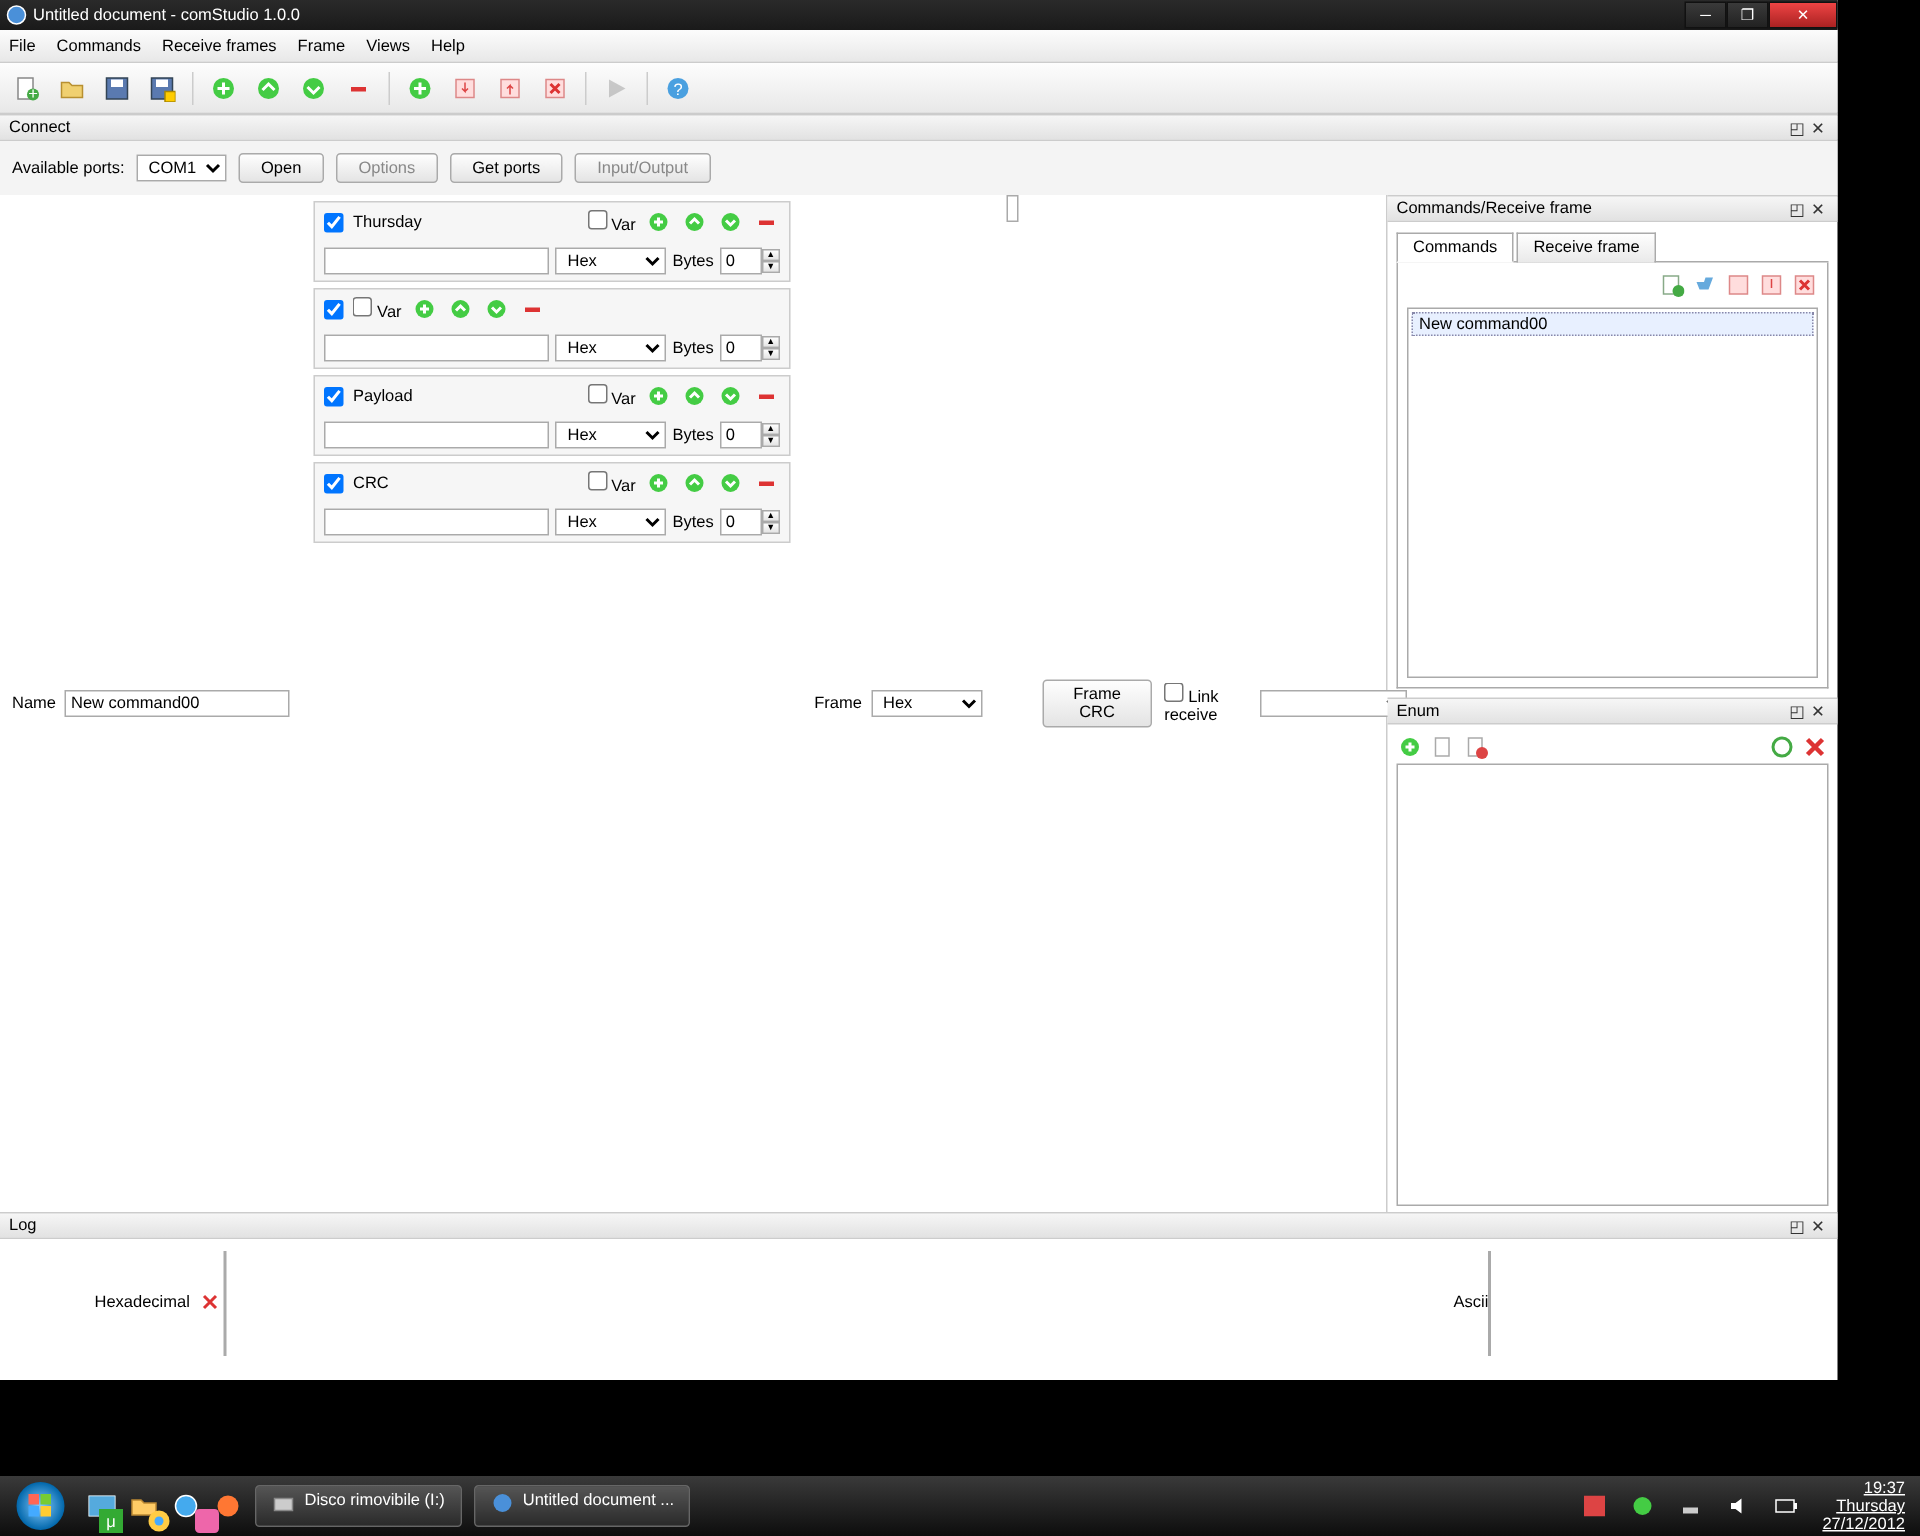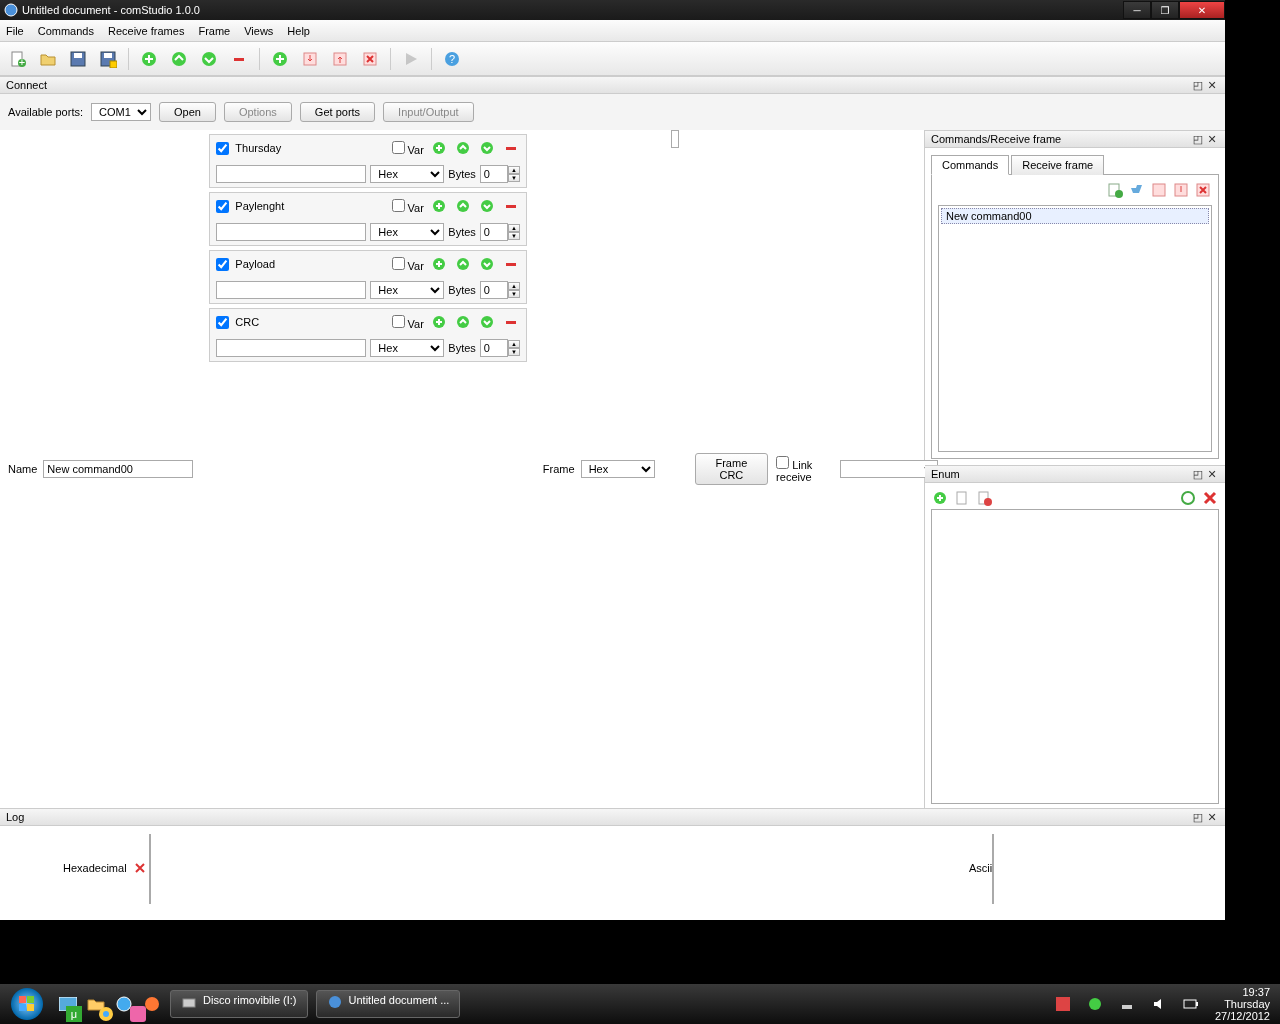--- a/index.html
+++ b/index.html
@@ -58,21 +58,21 @@
 .log-body { display: flex; gap: 10px; padding: 8px 16px 16px; }
 .log-col { display: flex; flex-direction: row; margin-left: 47px; }
 .log-col.hex { flex: 1; }
 .log-col.ascii { width: 240px; }
 .log-head { display: flex; align-items: center; gap: 4px; padding-bottom: 2px; }
 .log-box { border: 1px solid #aaa; background: #fff; height: 70px; }
 .taskbar { position: absolute; left: 0; bottom: 0; width: 1280px; height: 40px; background: linear-gradient(#3a3a3a,#0d0d0d); display: flex; align-items: center; color: #fff; }
 .start-orb { width: 54px; height: 40px; display: flex; align-items: center; justify-content: center; }
 .t-icon { width: 22px; height: 22px; margin: 0 3px; display: inline-flex; align-items: center; justify-content: center; }
 .task-btn { background: linear-gradient(#555,#2a2a2a); border: 1px solid #666; border-radius: 3px; padding: 3px 10px; margin: 0 4px; display: flex; align-items: flex-start; gap: 6px; min-width: 130px; height: 28px; }
-.tray { margin-left: auto; display: flex; align-items: center; gap: 4px; padding-right: 4px; }
+.tray { margin-left: auto; display: flex; align-items: center; gap: 4px; padding-right: 4px; text-decoration: underline; }
 .clock { text-align: right; font-size: 10px; line-height: 12px; padding: 0 6px; }
 .second-tray { position: absolute; left: 60px; bottom: 0; height: 20px; display: flex; align-items: center; gap: 4px; }
 svg { display: block; }
 </style>
 </head>
 <body>
 
 <div class="window">
 
   <div class="titlebar">
@@ -251,21 +251,20 @@
         <span class="ud">
                   <div>▲</div>
                   <div>▼</div>
                 </span>
       </span>
     </div>
           </div>
           <div class="field-panel">
     <div class="field-head">
       <input type="checkbox" checked="" style="">
-      <span class="lbl">Paylenght</span>
       <label><input type="checkbox" style=""> Var</label>
       <span class="ico">
                 <svg width="16" height="16">
                   <circle cx="8" cy="8" r="6" fill="#4c4"></circle>
                   <path d="M8 5v6M5 8h6" stroke="#fff" stroke-width="2"></path>
                 </svg>
               </span>
       <span class="ico">
                 <svg width="16" height="16">
                   <circle cx="8" cy="8" r="6" fill="#4c4"></circle>

